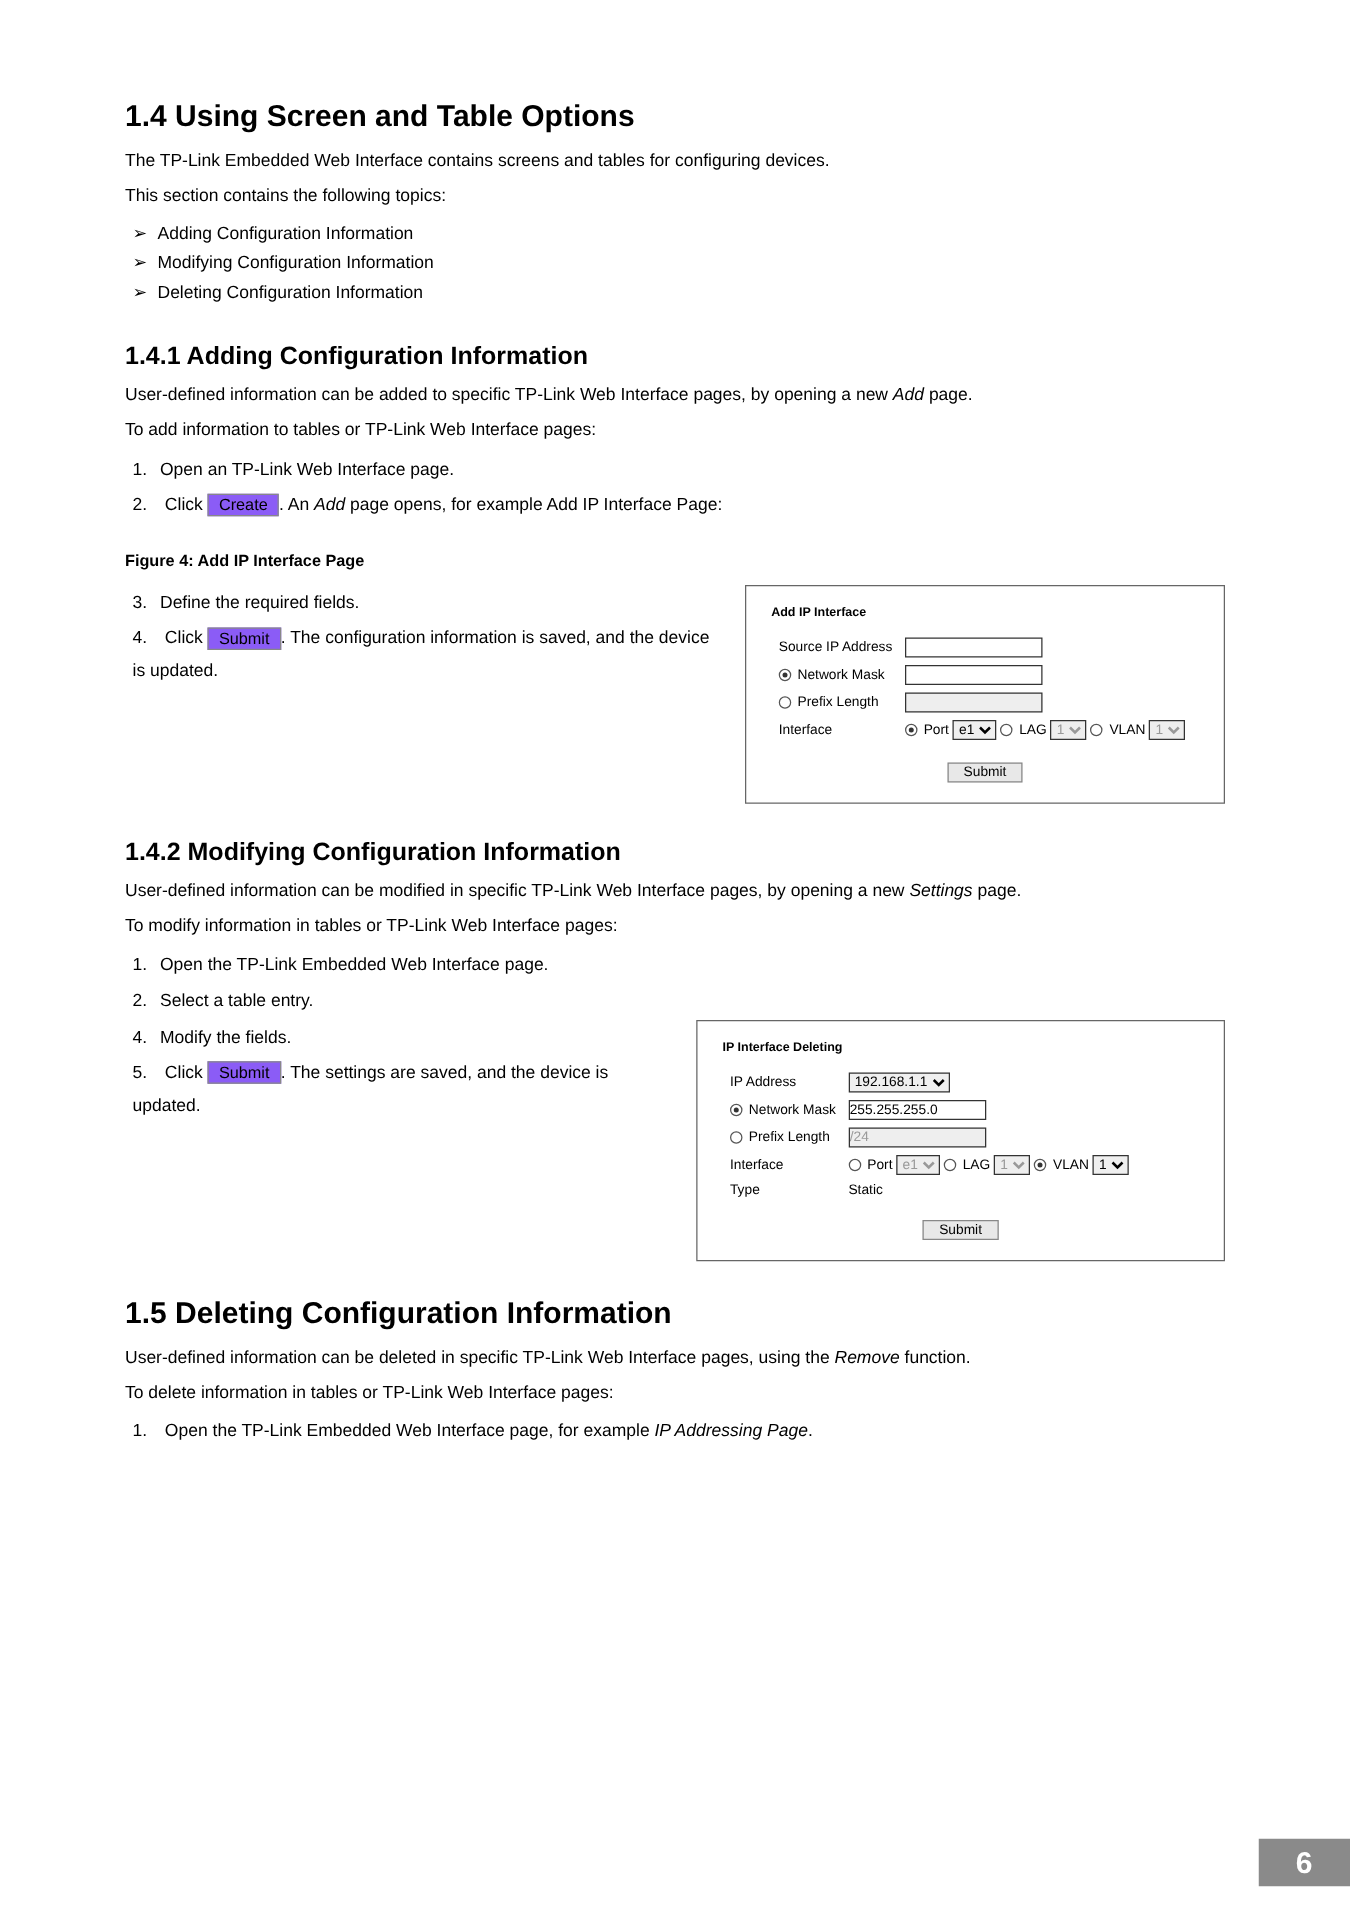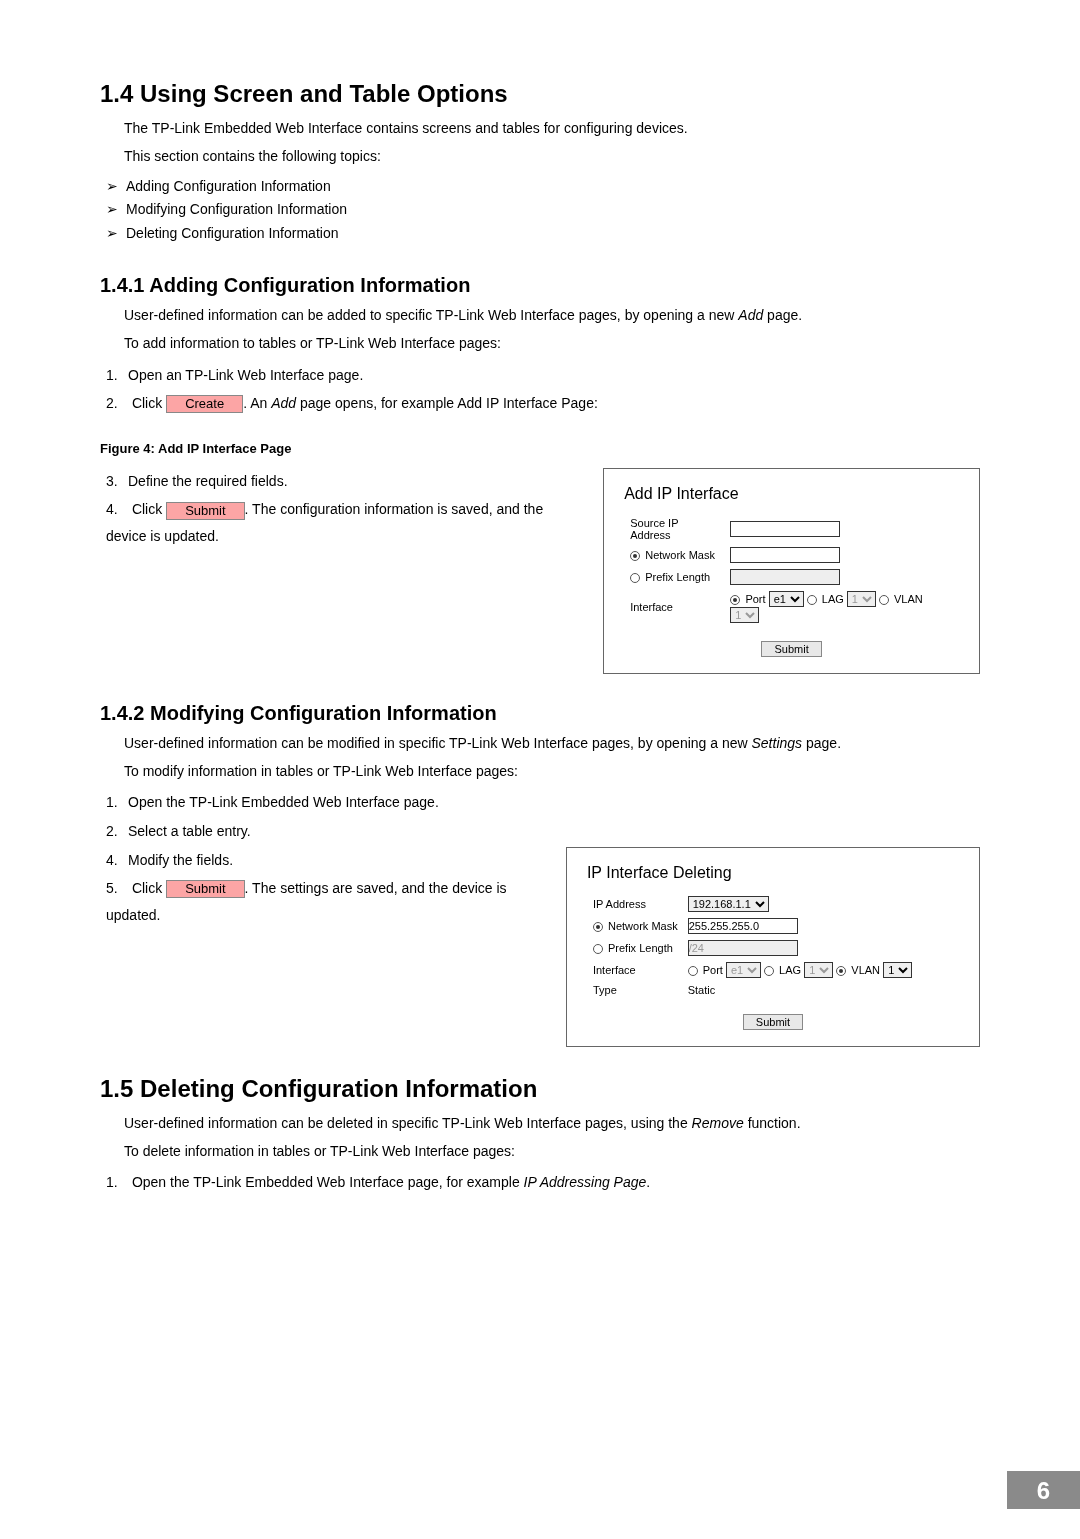--- a/index.html
+++ b/index.html
@@ -1,31 +1,31 @@
 <!DOCTYPE html>
 <html><head>
 <meta charset="utf-8">
 <style>
   * { box-sizing: border-box; margin: 0; padding: 0; }
   body { font-family: Arial, Helvetica, sans-serif; background: #fff; color: #000; width: 1080px; margin: 0 auto; }
   .page { padding: 80px 100px 40px 100px; position: relative; min-height: 1539px; }
   h1 { font-size: 24px; font-weight: bold; margin-bottom: 10px; }
   h2 { font-size: 20px; font-weight: bold; margin-top: 28px; margin-bottom: 8px; }
-  .body-text { font-size: 14px; line-height: 1.45; margin-bottom: 8px; margin-left: 24px; }
+  .body-text { font-size: 14px; line-height: 1.45; margin-bottom: 8px; }
   .list-plain { list-style: none; margin-left: 6px; margin-bottom: 14px; font-size: 14px; line-height: 1.7; }
   .list-plain .arrow { display: inline-block; width: 20px; }
   ol.steps { list-style: none; margin-left: 6px; font-size: 14px; line-height: 1.9; }
   ol.steps li { margin-bottom: 2px; }
   ol.steps .num { display: inline-block; width: 22px; }
   .fig-label { font-size: 13px; font-weight: bold; margin-top: 24px; margin-bottom: 12px; }
-  .btn { display: inline-block; border: 1px solid #888; background: #fca5a5; padding: 0 18px; font-size: 13px; height: 18px; line-height: 16px; vertical-align: middle; }
+  .btn { display: inline-block; border: 1px solid #888; background: #8b5cf6; padding: 0 8px; font-size: 13px; height: 18px; line-height: 16px; vertical-align: middle; }
   .row { display: flex; gap: 20px; align-items: flex-start; }
   .col-text { flex: 1 1 auto; }
   .panel { border: 1px solid #666; padding: 16px 20px 16px 20px; width: 430px; font-family: Arial, sans-serif; }
-  .panel-title { font-size: 16px; font-weight: normal; margin-bottom: 10px; }
+  .panel-title { font-size: 10px; font-weight: bold; margin-bottom: 10px; }
   .panel table { font-size: 11px; }
   .panel td { padding: 2px 4px; vertical-align: middle; }
   .panel .lbl { font-weight: normal; margin-top: 35px; }
   .panel input[type=text] { border: 1px solid #333; height: 16px; font-size: 11px; width: 110px; }
   .panel select { border: 1px solid #333; height: 16px; font-size: 11px; }
   .panel .disabled { background: #eee; color: #999; }
   .panel .submit-row { text-align: center; margin-top: 12px; }
   .panel .submit-btn { border: 1px solid #888; background: #e8e8e8; padding: 1px 12px; font-size: 11px; }
   .radio { width: 10px; height: 10px; border: 1px solid #555; border-radius: 50%; display: inline-block; margin-right: 2px; vertical-align: middle; }
   .radio.on::after { content: ''; display: block; width: 4px; height: 4px; background: #333; border-radius: 50%; margin: 2px auto; }

